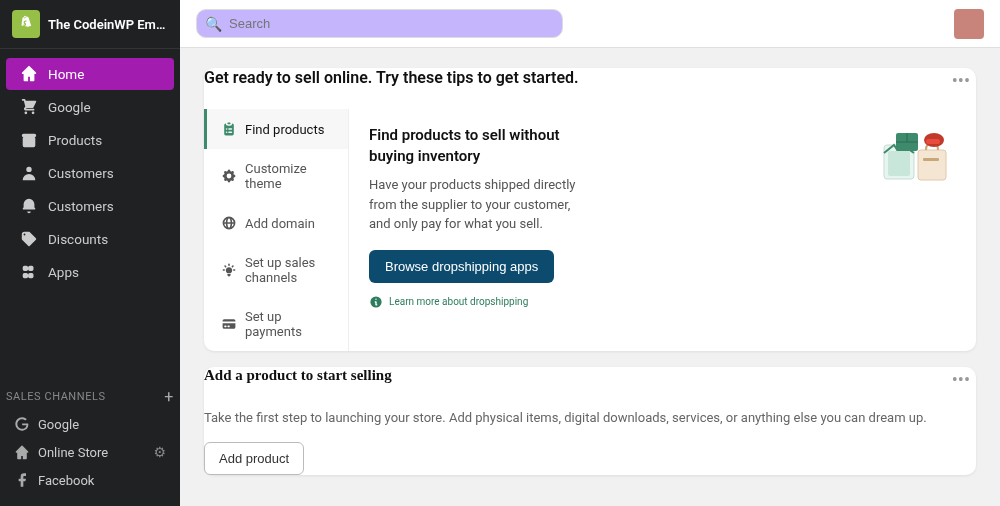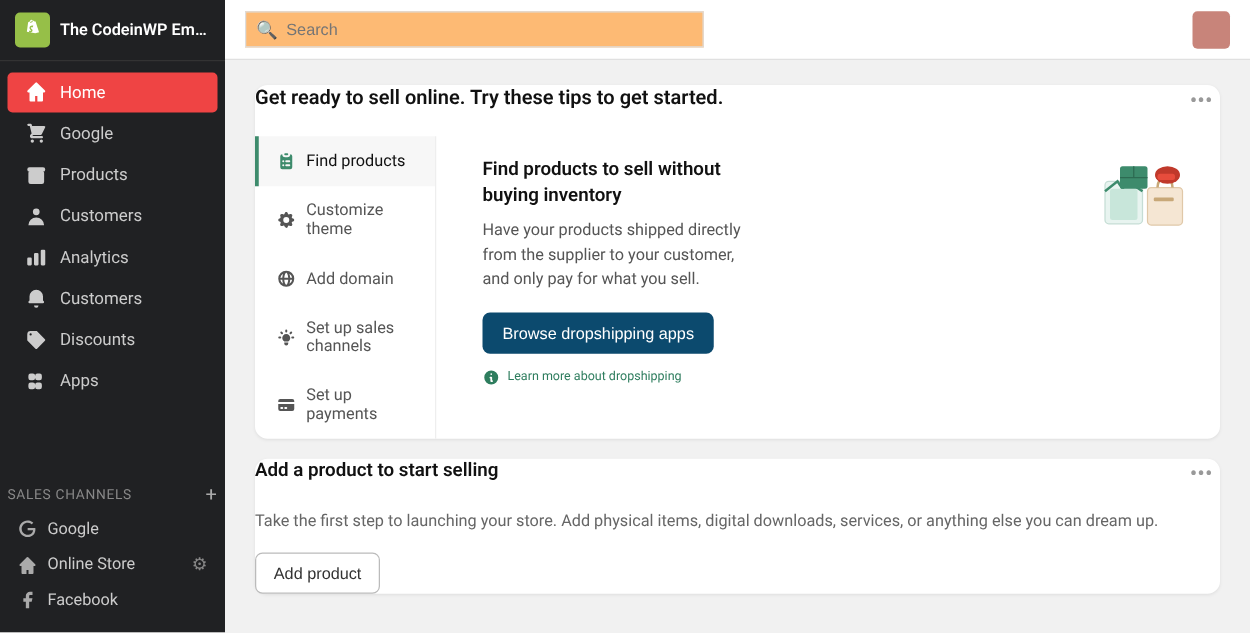--- a/index.html
+++ b/index.html
@@ -7,67 +7,67 @@
 
     
     .sidebar { width: 180px; background: #1a1a2e; background: #202123; min-height: 506px; display: flex; flex-direction: column; color: #fff; flex-shrink: 0; }
     .sidebar-header { display: flex; align-items: center; gap: 8px; padding: 10px 12px; border-bottom: 1px solid #333; }
     .sidebar-logo { width: 28px; height: 28px; background: #96bf48; border-radius: 4px; display: flex; align-items: center; justify-content: center; flex-shrink: 0; }
     .sidebar-logo svg { fill: white; width: 18px; height: 18px; }
     .sidebar-store-name { font-size: 13px; font-weight: 600; color: #fff; white-space: nowrap; overflow: hidden; text-overflow: ellipsis; max-width: 120px; }
 
     .sidebar-nav { padding: 8px 0; flex: 1; }
     .sidebar-item { display: flex; align-items: center; gap: 10px; padding: 7px 14px; cursor: pointer; color: #ccc; font-size: 13.5px; border-radius: 4px; margin: 1px 6px; }
-    .sidebar-item.active { background: #ef4444; color: #fff; }
+    .sidebar-item.active { background: #a21caf; color: #fff; }
     .sidebar-item svg { width: 18px; height: 18px; fill: currentColor; flex-shrink: 0; }
     .sidebar-item-label { }
 
     .sidebar-section-title { font-size: 11px; color: #888; text-transform: uppercase; letter-spacing: 0.05em; padding: 10px 6px 4px; display: flex; justify-content: space-between; align-items: center; margin-top: 4px; }
     .sidebar-section-title .add-icon { cursor: pointer; color: #aaa; font-size: 16px; }
     .sidebar-channel { display: flex; align-items: center; gap: 8px; padding: 6px 14px; cursor: pointer; color: #ccc; font-size: 13px; justify-content: space-between; }
     .sidebar-channel-left { display: flex; align-items: center; gap: 8px; }
     .sidebar-channel .settings-icon { color: #888; font-size: 14px; }
 
     
     .main-wrapper { flex: 1; display: flex; flex-direction: column; overflow: hidden; }
     .topbar { background: #fff; display: flex; align-items: center; padding: 8px 16px; gap: 12px; border-bottom: 1px solid #e0e0e0; height: 48px; }
     .search-bar { flex: 1; max-width: 400px; position: relative; }
-    .search-bar input { width: 100%; padding: 6px 12px 6px 32px; border: 1px solid #ddd; border-radius: 0; font-size: 13px; background: #fdba74; color: #333; outline: none; }
+    .search-bar input { width: 100%; padding: 6px 12px 6px 32px; border: 1px solid #ddd; border-radius: 10px; font-size: 13px; background: #c4b5fd; color: #333; outline: none; }
     .search-icon { position: absolute; left: 9px; top: 50%; transform: translateY(-50%); color: #999; font-size: 14px; }
     .topbar-spacer { flex: 1; }
     .avatar { width: 30px; height: 30px; background: #c8847a; border-radius: 4px; }
 
     
     .content { flex: 1; padding: 20px 24px; overflow-y: auto; background: #f1f1f1; }
 
     
     .card { background: #fff; border-radius: 10px; margin-bottom: 16px; box-shadow: 0 1px 3px rgba(0,0,0,0.08); }
     .card-header { display: flex; justify-content: space-between; align-items: flex-start; margin-bottom: 16px; }
     .card-title { font-size: 16px; font-weight: 600; color: #111; }
     .more-icon { color: #999; font-size: 18px; cursor: pointer; padding: 2px 6px; }
 
     
-    .tips-card { display: flex; gap: 17px; }
+    .tips-card { display: flex; gap: 0; }
     .tips-left { width: 145px; flex-shrink: 0; border-right: 1px solid #eee; padding-right: 0; }
     .tip-item { display: flex; align-items: center; gap: 8px; padding: 12px 14px; cursor: pointer; font-size: 13px; color: #555; border-left: 3px solid transparent; }
     .tip-item.active { border-left: 3px solid #3d8b6c; color: #111; background: #f7f7f7; }
     .tip-item svg { width: 16px; height: 16px; fill: currentColor; flex-shrink: 0; }
     .tips-right { flex: 1; padding: 16px 20px; }
 
     .tip-content-title { font-size: 15px; font-weight: 600; color: #111; margin-bottom: 8px; max-width: 220px; line-height: 1.4; }
     .tip-content-desc { font-size: 13px; color: #555; line-height: 1.5; margin-bottom: 16px; max-width: 220px; }
     .btn-primary { background: #0c4a6e; color: #fff; border: none; border-radius: 6px; padding: 9px 16px; font-size: 13px; font-weight: 500; cursor: pointer; display: inline-block; }
     .learn-link { display: flex; align-items: center; gap: 6px; margin-top: 12px; font-size: 10px; color: #2e7d5e; cursor: pointer; text-decoration: none; }
     .learn-link svg { width: 14px; height: 14px; fill: #2e7d5e; }
     .tip-content-inner { display: flex; gap: 12px; }
     .tip-text-block { flex: 1; }
     .tip-img-block { width: 80px; display: flex; align-items: flex-start; justify-content: center; }
 
     
-    .card2-title { font-size: 15px; font-weight: 600; color: #111; margin-bottom: 6px; }
+    .card2-title { font-size: 15px; font-weight: 600; color: #111; margin-bottom: 6px; font-family: Liberation Serif, serif; }
     .card2-desc { font-size: 13px; color: #666; line-height: 1.5; margin-bottom: 14px; }
     .btn-outline { background: #fff; color: #333; border: 1px solid #bbb; border-radius: 6px; padding: 8px 14px; font-size: 13px; cursor: pointer; }
 
     
     .dropship-illustration { width: 80px; height: 70px; }
   </style>
 </head>
 <body>
 
 <div class="sidebar">
@@ -103,26 +103,20 @@
       <span class="sidebar-item-label">Products</span>
     </div>
 
     <div class="sidebar-item">
       <svg viewBox="0 0 20 20">
           <path d="M10 9a3 3 0 100-6 3 3 0 000 6zm-7 9a7 7 0 1114 0H3z"></path>
         </svg>
       <span class="sidebar-item-label">Customers</span>
     </div>
 
-    <div class="sidebar-item">
-      <svg viewBox="0 0 20 20">
-          <path d="M2 11a1 1 0 011-1h2a1 1 0 011 1v5a1 1 0 01-1 1H3a1 1 0 01-1-1v-5zm6-4a1 1 0 011-1h2a1 1 0 011 1v9a1 1 0 01-1 1H9a1 1 0 01-1-1V7zm6-3a1 1 0 011-1h2a1 1 0 011 1v12a1 1 0 01-1 1h-2a1 1 0 01-1-1V4z"></path>
-        </svg>
-      <span class="sidebar-item-label">Analytics</span>
-    </div>
 
     <div class="sidebar-item">
       <svg viewBox="0 0 20 20">
           <path d="M10 2a6 6 0 00-6 6v3.586l-.707.707A1 1 0 004 14h12a1 1 0 00.707-1.707L16 11.586V8a6 6 0 00-6-6zm0 16a2 2 0 01-2-2h4a2 2 0 01-2 2z"></path>
         </svg>
       <span class="sidebar-item-label">Customers</span>
     </div>
 
     <div class="sidebar-item">
       <svg viewBox="0 0 20 20">

